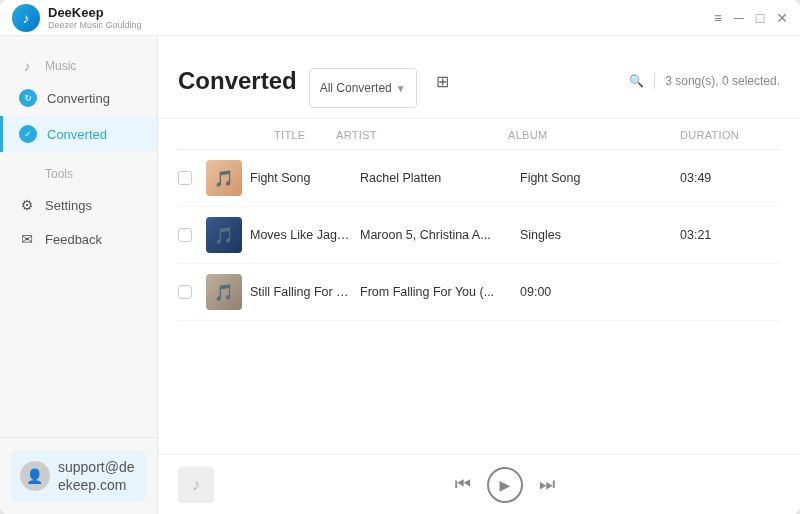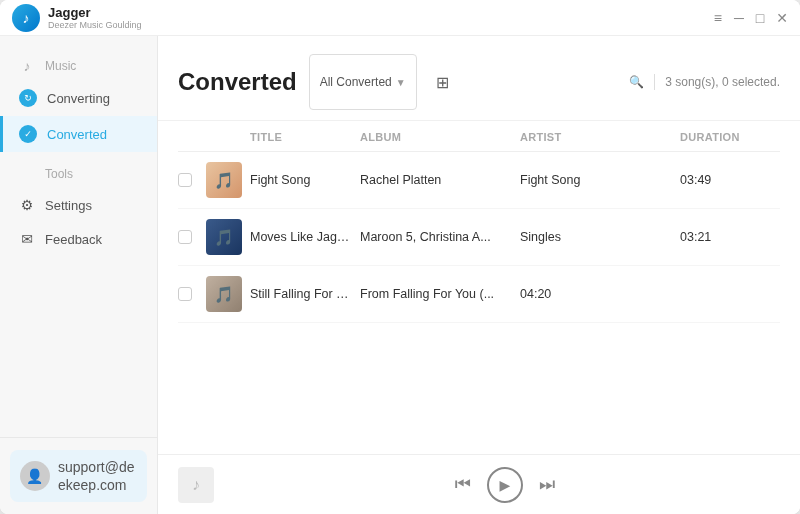--- a/index.html
+++ b/index.html
@@ -187,25 +187,26 @@
       font-size: 24px;
       font-weight: 700;
       color: #222;
     }
     .filter-dropdown {
       display: flex;
       align-items: center;
       gap: 4px;
       border: 1px solid #ddd;
       border-radius: 4px;
-      padding: 20px 10px;
+      padding: 12px 10px;
       font-size: 12px;
       color: #555;
       cursor: pointer;
       background: #fff;
+      margin-top: 14px;
     }
     .filter-dropdown .chevron {
       font-size: 10px;
       color: #999;
     }
     .grid-view-btn {
       width: 28px;
       height: 28px;
       display: flex;
       align-items: center;
@@ -237,22 +238,23 @@
       overflow-y: auto;
       padding: 0 20px;
     }
     .table-header {
       display: grid;
       grid-template-columns: 28px 44px 1fr 160px 160px 100px;
       padding: 10px 0 8px 0;
       border-bottom: 1px solid #eee;
       font-size: 11px;
       color: #aaa;
-      font-weight: 700;
+      font-weight: 400;
       letter-spacing: 0.3px;
+      gap: 12px;
     }
     .table-row {
       display: grid;
       grid-template-columns: 28px 44px 1fr 160px 160px 100px;
       padding: 10px 0;
       border-bottom: 1px solid #f5f5f5;
       align-items: center;
       cursor: pointer;
     }
     .table-cell {
@@ -362,21 +364,21 @@
 <body>
 
 <div class="window">
 
   <div class="title-bar">
     <div class="title-bar-left">
       <div class="app-logo">
         <span>♪</span>
       </div>
       <div class="app-title-group">
-        <span class="app-name">Jagger</span>
+        <span class="app-name">DeeKeep</span>
         <span class="app-subtitle">Deezer Music Goulding</span>
       </div>
     </div>
     <div class="title-bar-controls">
       <span class="win-btn">≡</span>
       <span class="win-btn">─</span>
       <span class="win-btn">□</span>
       <span class="win-btn">✕</span>
     </div>
   </div>
@@ -437,22 +439,22 @@
           <div class="divider-v"></div>
           <span>3 song(s), 0 selected.</span>
         </div>
       </div>
 
       <div class="table-container">
         <div class="table-header">
           <div class="table-cell muted"></div>
           <div class="table-cell muted"></div>
           <div class="table-cell muted">TITLE</div>
+          <div class="table-cell muted">ARTIST</div>
           <div class="table-cell muted">ALBUM</div>
-          <div class="table-cell muted">ARTIST</div>
           <div class="table-cell muted">DURATION</div>
         </div>
 
         <div class="table-row">
           <div class="table-cell">
             <div class="checkbox"></div>
           </div>
           <div class="table-cell">
             <div class="song-thumb">
               <div class="thumb-fight">🎵</div>
@@ -483,21 +485,21 @@
           <div class="table-cell">
             <div class="checkbox"></div>
           </div>
           <div class="table-cell">
             <div class="song-thumb">
               <div class="thumb-falling">🎵</div>
             </div>
           </div>
           <div class="table-cell">Still Falling For You (From "Bri...</div>
           <div class="table-cell">From Falling For You (...</div>
-          <div class="table-cell">04:20</div>
+          <div class="table-cell">09:00</div>
         </div>
       </div>
 
       <div class="player-bar">
         <div class="player-thumb">
           <span>♪</span>
         </div>
         <div class="player-controls">
           <span class="ctrl-btn">⏮</span>
           <span class="ctrl-btn play">▶</span>

